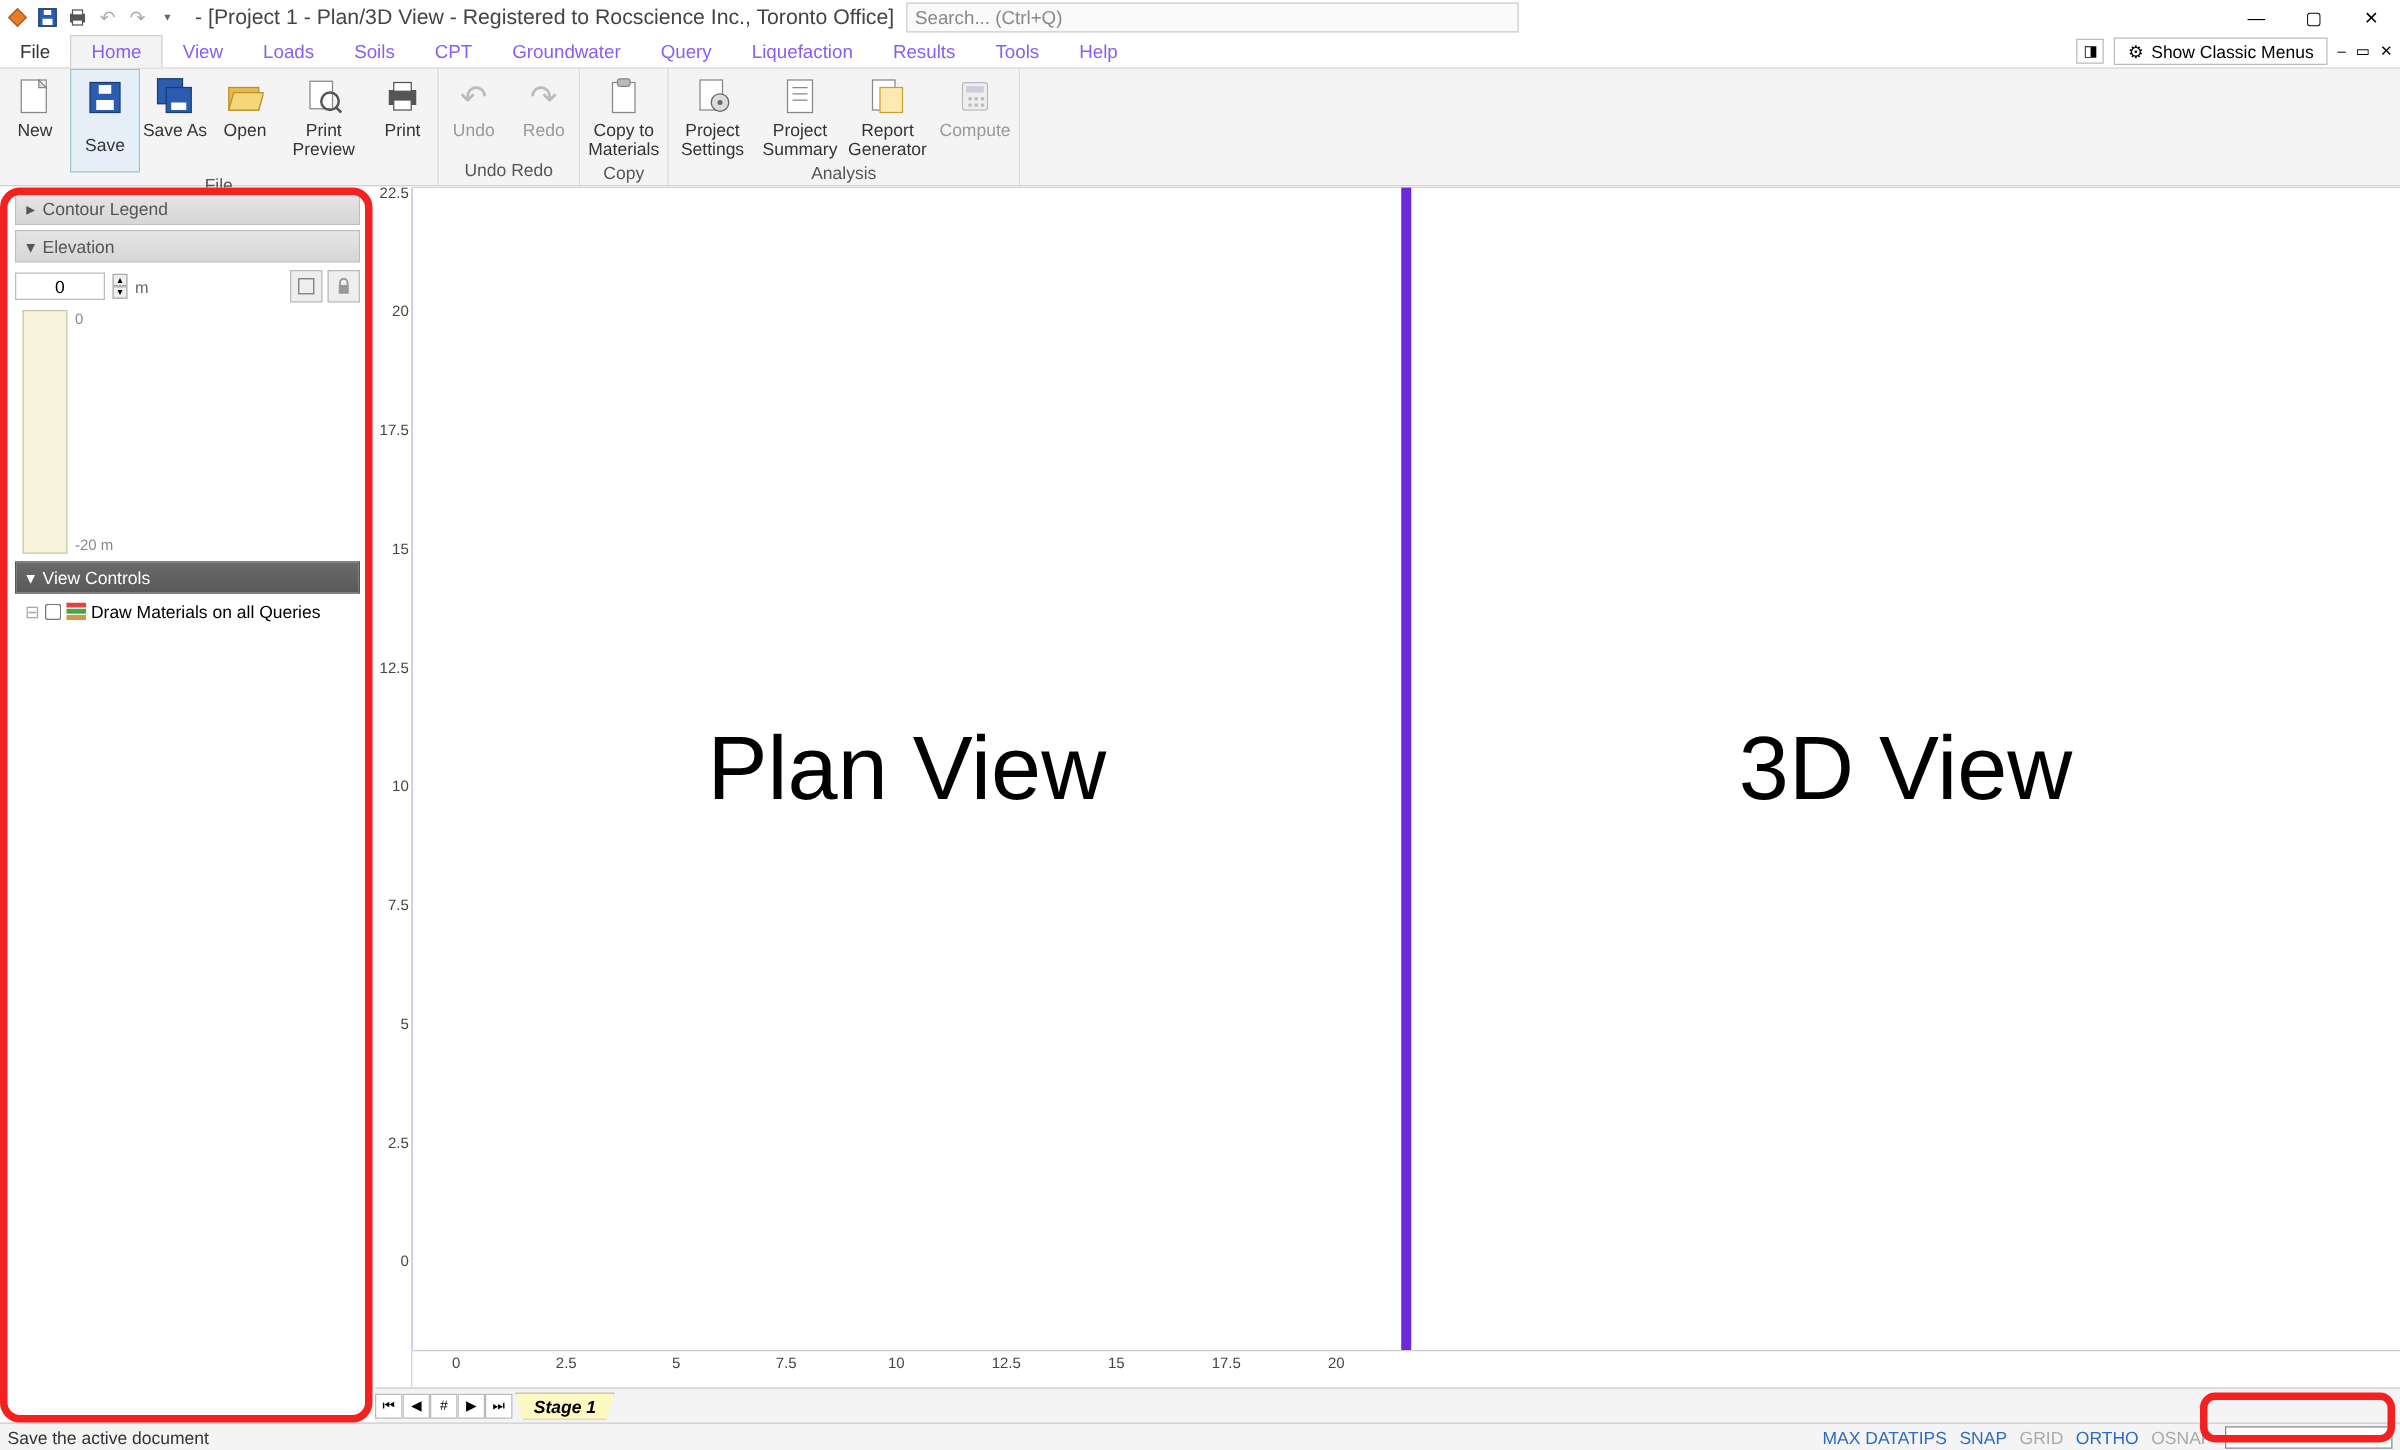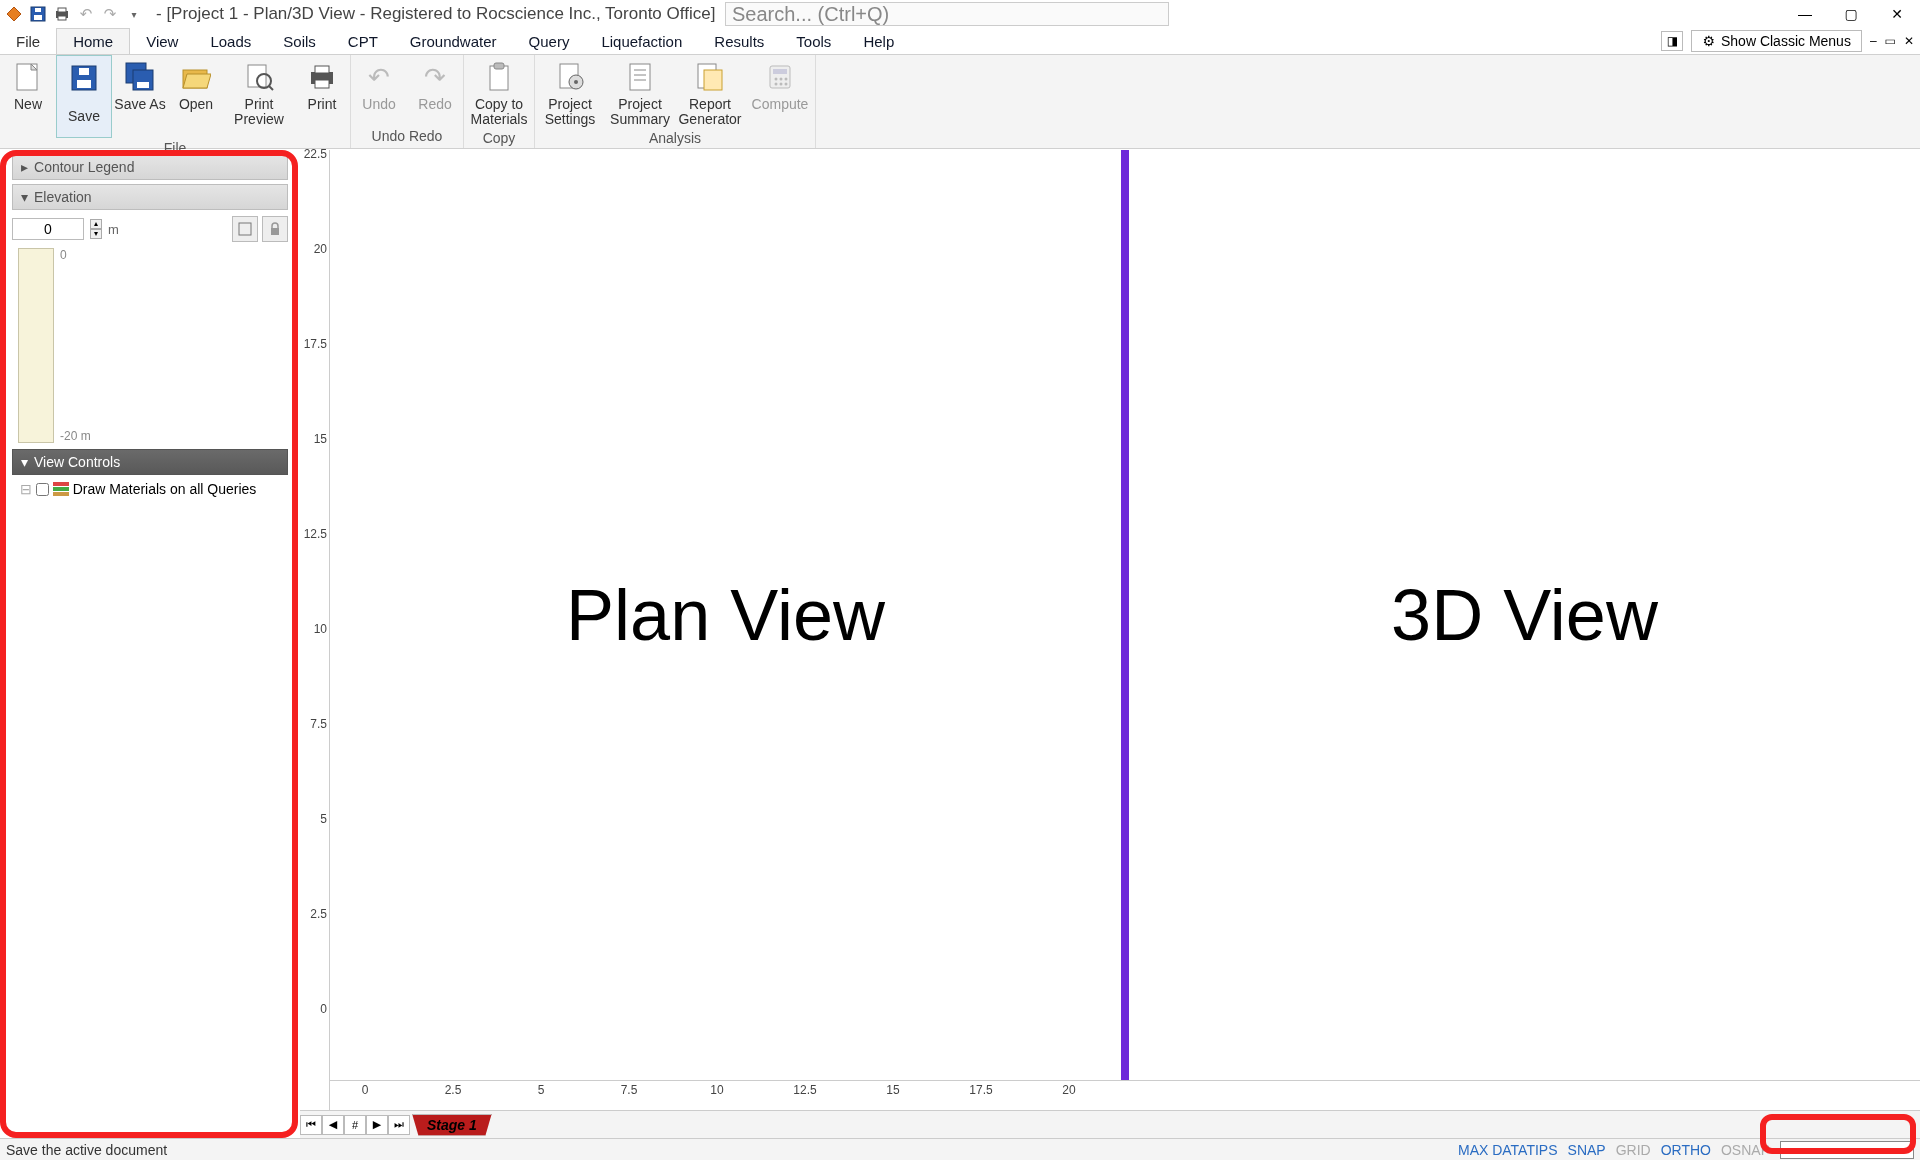--- a/index.html
+++ b/index.html
@@ -3,27 +3,27 @@
 <meta charset="utf-8">
 <style>
 * { box-sizing: border-box; margin: 0; padding: 0; font-family: 'Segoe UI', Tahoma, sans-serif; }
 body { background: #fff; overflow: hidden; width: 1920px; height: 1160px; position: relative; }
 
 
 .titlebar { height: 28px; display: flex; align-items: center; background: #fff; font-size: 15px; }
 .titlebar .qat { display: flex; align-items: center; gap: 4px; padding: 0 4px; }
 .titlebar .qat-icon { width: 20px; height: 20px; display: flex; align-items: center; justify-content: center; }
 .titlebar .title-text { color: #444; font-size: 17px; margin-left: 8px; }
-.titlebar .search-box { position: absolute; left: 725px; width: 444px; height: 24px; border: 1px solid #ccc; background: #fafafa; font-size: 20px; padding: 0 6px; color: #888; display: flex; align-items: center; }
+.titlebar .search-box { position: absolute; left: 725px; width: 490px; height: 24px; border: 1px solid #ccc; background: #fafafa; font-size: 15px; padding: 0 6px; color: #888; display: flex; align-items: center; }
 .titlebar .win-controls { position: absolute; right: 0; display: flex; }
 .titlebar .win-btn { width: 46px; height: 28px; display: flex; align-items: center; justify-content: center; font-size: 14px; }
 
 
 .menubar { height: 27px; display: flex; align-items: stretch; border-bottom: 1px solid #d0d0d0; font-size: 15px; background: #fff; }
-.menubar .tab { padding: 0 16px; display: flex; align-items: center; color: #0f172a; cursor: pointer; }
+.menubar .tab { padding: 0 16px; display: flex; align-items: center; color: #8b5cf6; cursor: pointer; }
 .menubar .tab.file { color: #333; }
 .menubar .tab.active { background: #f4f4f4; border: 1px solid #d0d0d0; border-bottom: none; }
 .menubar .right-area { margin-left: auto; display: flex; align-items: center; gap: 8px; padding-right: 6px; }
 .menubar .classic-btn { border: 1px solid #bbb; padding: 2px 10px; font-size: 14px; display: flex; align-items: center; gap: 6px; background: #fff; }
 
 
 .ribbon { height: 94px; background: #f4f4f4; border-bottom: 1px solid #d0d0d0; display: flex; }
 .ribbon-group { display: flex; flex-direction: column; border-right: 1px solid #dcdcdc; }
 .ribbon-group .buttons { display: flex; flex: 1; }
 .ribbon-group .group-label { text-align: center; font-size: 14px; color: #555; padding: 2px 0 4px; }
@@ -60,21 +60,21 @@
 .ruler-v { position: absolute; top: 0; left: 0; width: 30px; bottom: 28px; background: #fff; border-right: 1px solid #ccc; }
 .ruler-h { position: absolute; left: 30px; right: 0; bottom: 28px; height: 30px; background: #fff; border-top: 1px solid #ccc; }
 .ruler-v .tick { position: absolute; right: 2px; font-size: 12px; color: #444; transform: translateY(-50%); }
 .ruler-h .tick { position: absolute; top: 2px; font-size: 12px; color: #444; transform: translateX(-50%); }
 .views { position: absolute; top: 0; left: 30px; right: 0; bottom: 58px; display: flex; gap: 8px; background: #6d28d9; }
 .view { flex: 1; background: #fff; display: flex; align-items: center; justify-content: center; }
 .view-label { font-size: 72px; font-weight: 400; font-family: 'Century Gothic','Segoe UI',sans-serif; }
 .stage-tabs { position: absolute; left: 0; right: 0; bottom: 0; height: 28px; background: #f4f4f4; border-top: 1px solid #ccc; display: flex; align-items: center; font-size: 14px; }
 .stage-nav { display: flex; }
 .stage-nav div { width: 22px; height: 20px; border: 1px solid #bbb; background: #fff; display:flex; align-items:center; justify-content:center; font-size:11px; }
-.stage-tab { padding: 2px 14px; border: 1px solid #bbb; background: #b91c1c; margin-left: 2px; font-weight: bold; font-style: italic; clip-path: polygon(0 0, 100% 0, 92% 100%, 8% 100%); }
+.stage-tab { padding: 2px 14px; border: 1px solid #bbb; background: #fef9c3; margin-left: 2px; font-weight: bold; font-style: italic; clip-path: polygon(0 0, 100% 0, 92% 100%, 8% 100%); }
 
 
 .statusbar { position: absolute; left: 0; right: 0; bottom: 0; height: 22px; background: #f4f4f4; border-top: 1px solid #ccc; display: flex; align-items: center; font-size: 14px; padding: 0 6px; }
 .statusbar .msg { color: #333; }
 .statusbar .right { margin-left: auto; display: flex; gap: 10px; align-items: center; }
 .statusbar .toggle { color: #2a6cc2; }
 .statusbar .toggle.off { color: #aaa; }
 .statusbar .field { width: 134px; height: 18px; border: 1px solid #888; background: #fff; }
 .status-highlight { position: absolute; right: 4px; bottom: 6px; width: 156px; height: 40px; border: 6px solid #f52020; border-radius: 12px; pointer-events: none; z-index: 60; }
 

